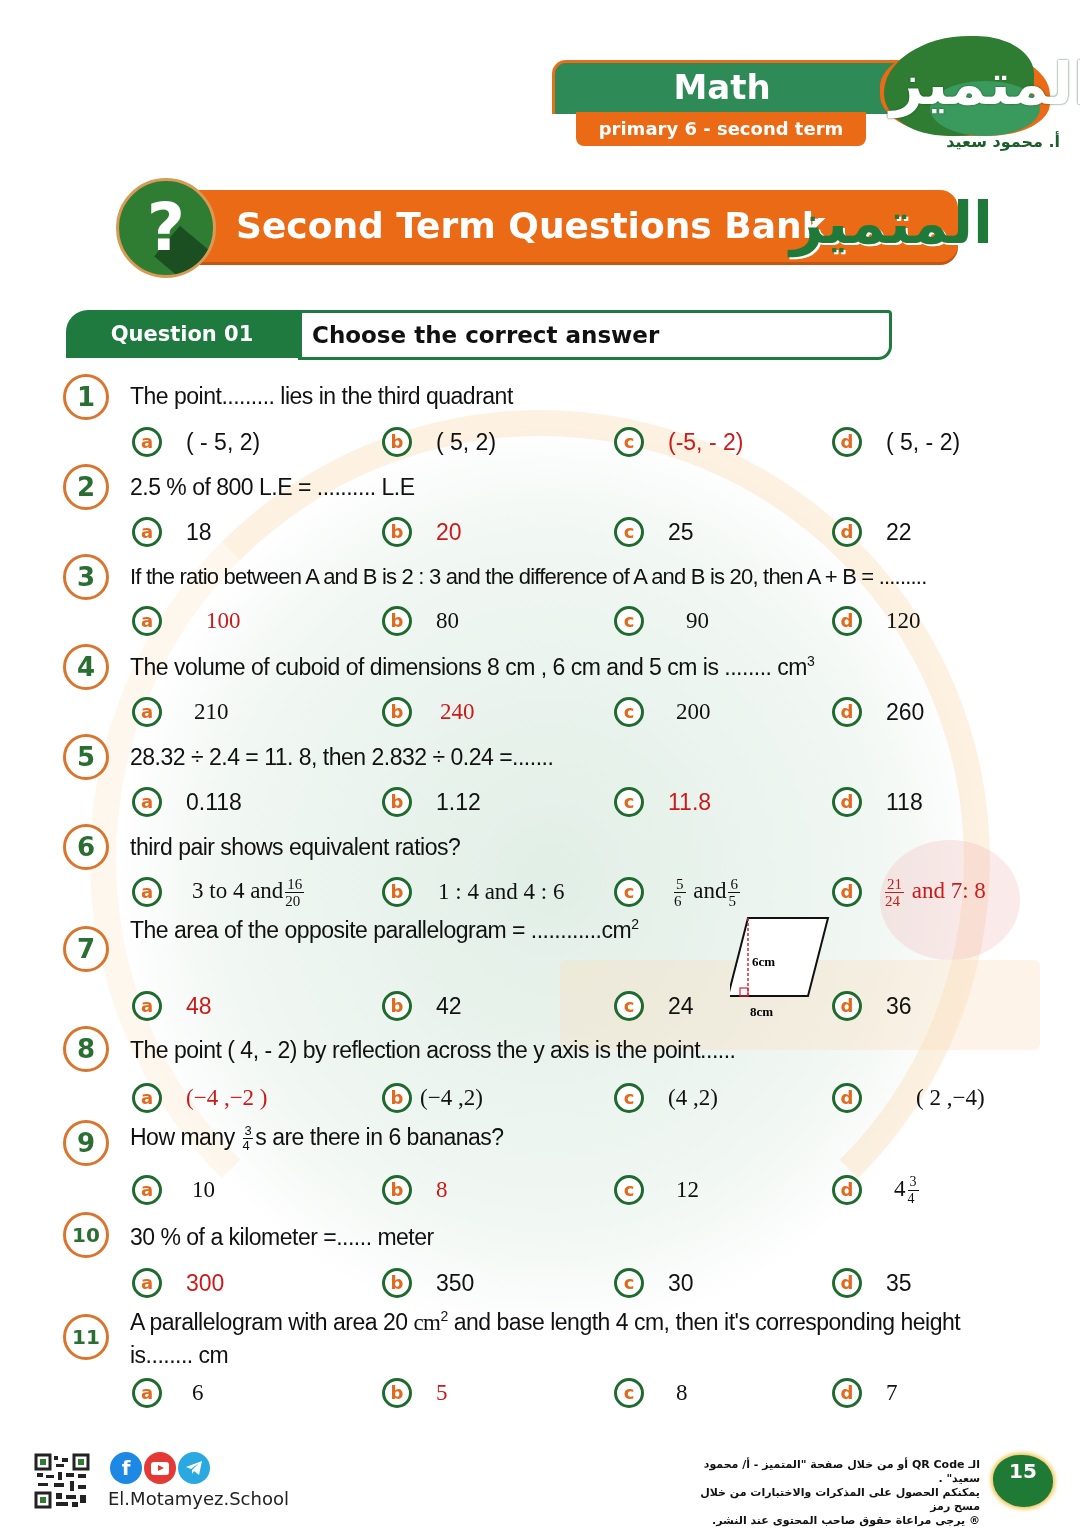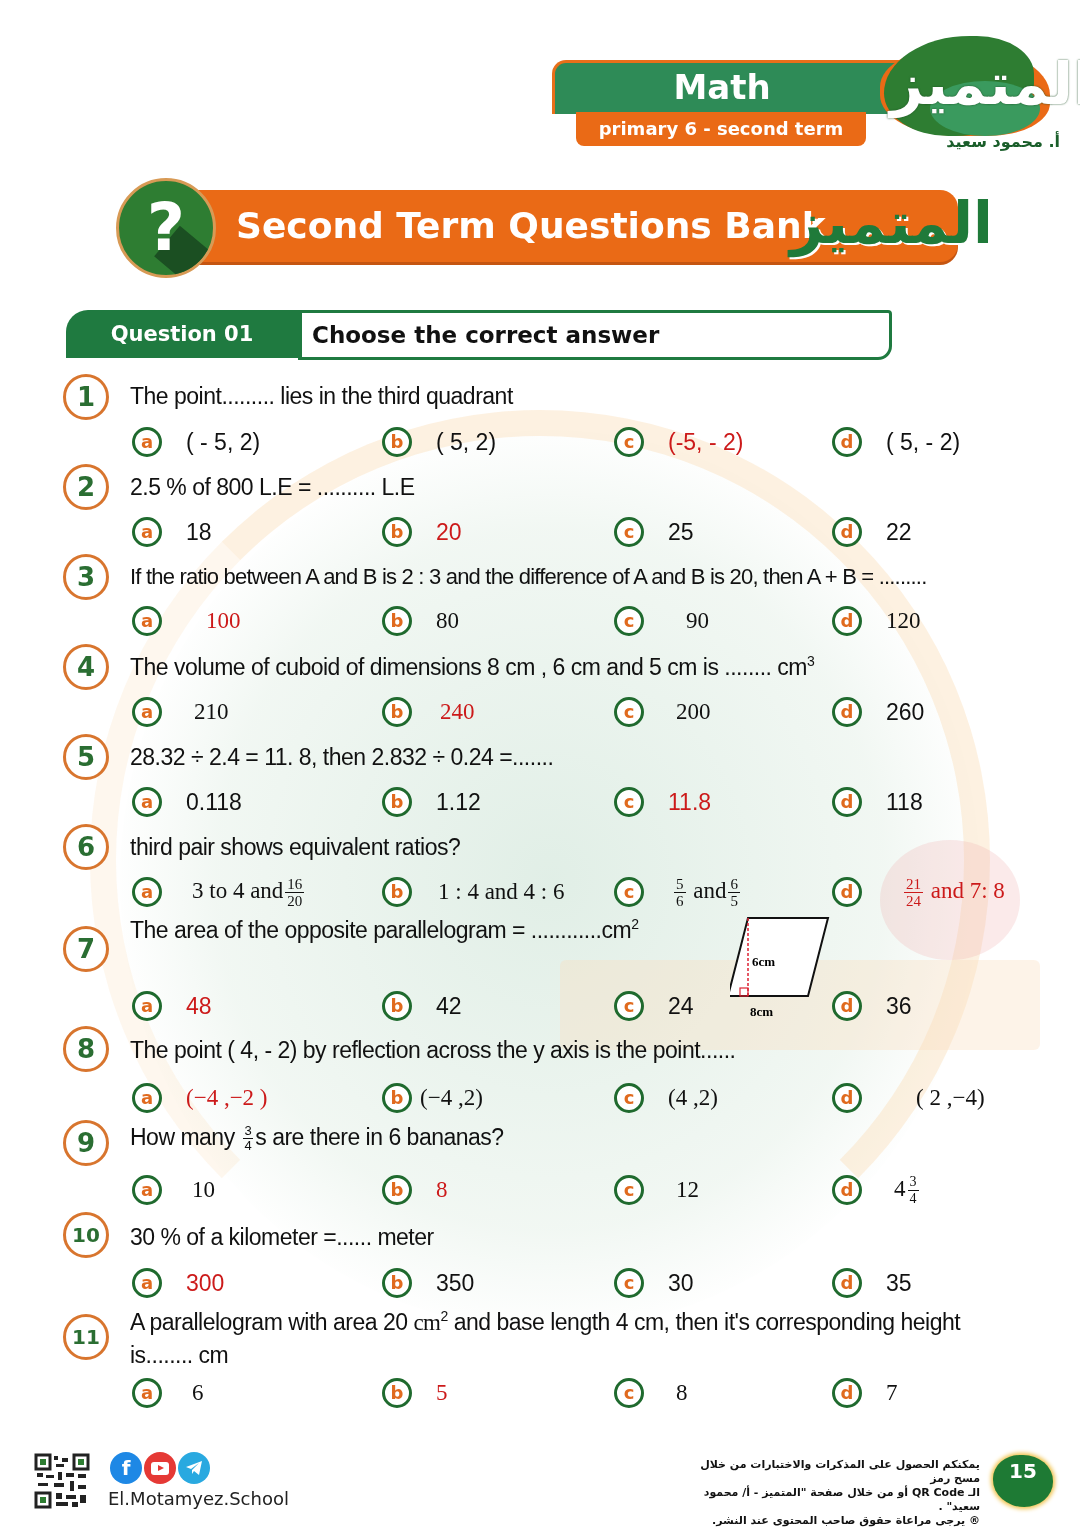--- a/index.html
+++ b/index.html
@@ -40,21 +40,21 @@
 
   
   .qnum { position: absolute; left: 63px; width: 46px; height: 46px; border-radius: 50%; border: 3px solid #d8752e; background: #fff; text-align: center; line-height: 40px; font-weight: bold; font-size: 26px; color: #2a6e32; font-family: "DejaVu Sans", sans-serif; }
   .qnum.small { font-size: 20px; }
   .qtext { position: absolute; left: 130px; font-size: 23px; color: #111; font-family: "Liberation Sans Narrow", "Liberation Sans", sans-serif; letter-spacing: -0.5px; white-space: nowrap; }
   .opt { position: absolute; height: 32px; display: flex; align-items: center; }
   .opt-badge { width: 30px; height: 30px; border-radius: 50%; border: 3px solid #1f6a2e; text-align: center; line-height: 24px; font-weight: bold; font-size: 18px; color: #e06a1e; background: #fff; font-family: "DejaVu Sans", sans-serif; flex: 0 0 30px; }
   .opt-val { font-size: 23px; color: #111; margin-left: 24px; white-space: nowrap; font-family: "Liberation Sans", sans-serif; }
   .opt-val.serif { font-family: "Liberation Serif", "DejaVu Serif", serif; }
   .opt-val.correct { color: #cc1a1a; }
-  .frac { display: inline-block; vertical-align: middle; text-align: center; font-size: 15px; line-height: 16px; margin: 0 2px; }
+  .frac { display: inline-block; vertical-align: middle; text-align: left; font-size: 15px; line-height: 16px; margin: 0 2px; }
   .frac .num { display: block; border-bottom: 1.5px solid currentColor; padding: 0 2px; }
   .frac .den { display: block; }
   sup { font-size: 14px; vertical-align: super; line-height: 0; }
 
   
   .figure { position: absolute; left: 730px; top: 912px; width: 110px; height: 110px; }
 
   
   .qr { position: absolute; left: 34px; top: 1453px; width: 56px; height: 56px; }
   .social { position: absolute; left: 110px; top: 1452px; display: flex; gap: 2px; }
@@ -205,21 +205,21 @@
 <div class="opt" style="left:382px;top:876px">
     <span class="opt-badge">b</span>
     <span class="opt-val serif" style="margin-left:26px">1 : 4 and 4 : 6</span>
   </div>
 <div class="opt" style="left:614px;top:876px">
   <span class="opt-badge">c</span>
   <span class="opt-val serif" style="margin-left:28px"><span class="frac"><span class="num">5</span><span class="den">6</span></span> <span>and</span><span class="frac"><span class="num">6</span><span class="den">5</span></span></span>
 </div>
 <div class="opt" style="left:832px;top:876px">
   <span class="opt-badge">d</span>
-  <span class="opt-val serif correct" style="margin-left:40px"><span class="frac"><span class="num">21</span><span class="den">24</span></span> <span>and 7: 8</span></span>
+  <span class="opt-val serif correct" style="margin-left:21px"><span class="frac"><span class="num">21</span><span class="den">24</span></span> <span>and 7: 8</span></span>
 </div>
 
 <div class="qnum" style="top:926px">7</div>
 <div class="qtext" style="top:917px"><span>The area of the opposite parallelogram = ............cm</span><sup>2</sup></div>
 <div class="figure">
   <svg width="110" height="110" viewBox="0 0 110 110">
     <polygon points="18,6 98,6 78,84 -2,84" fill="#fff" stroke="#111" stroke-width="2"></polygon>
     <line x1="18" y1="6" x2="18" y2="84" stroke="#d23" stroke-width="1.5" stroke-dasharray="3,2"></line>
     <rect x="10" y="76" width="8" height="8" fill="none" stroke="#d23" stroke-width="1.2"></rect>
     <text x="22" y="54" font-size="13" font-weight="bold" font-family="Liberation Serif, serif">6cm</text>
@@ -359,17 +359,17 @@
     </div>
   <div class="ic tg">
       <svg width="18" height="16" viewBox="0 0 18 16">
         <polygon points="1,7 17,1 14,15 9,11 7,14 7,10 14,3 6,9" fill="#fff"></polygon>
       </svg>
     </div>
 </div>
 <div class="school">El.Motamyez.School</div>
 
 <div class="footer-ar">
+  <div>الـ QR Code أو من خلال صفحة "المتميز - أ/ محمود سعيد" .</div>
   <div>يمكنكم الحصول على المذكرات والاختبارات من خلال مسح رمز</div>
-  <div>الـ QR Code أو من خلال صفحة "المتميز - أ/ محمود سعيد" .</div>
   <div>® يرجى مراعاة حقوق صاحب المحتوى عند النشر.</div>
 </div>
 <div class="page-num">15</div>
 
 </body></html>

